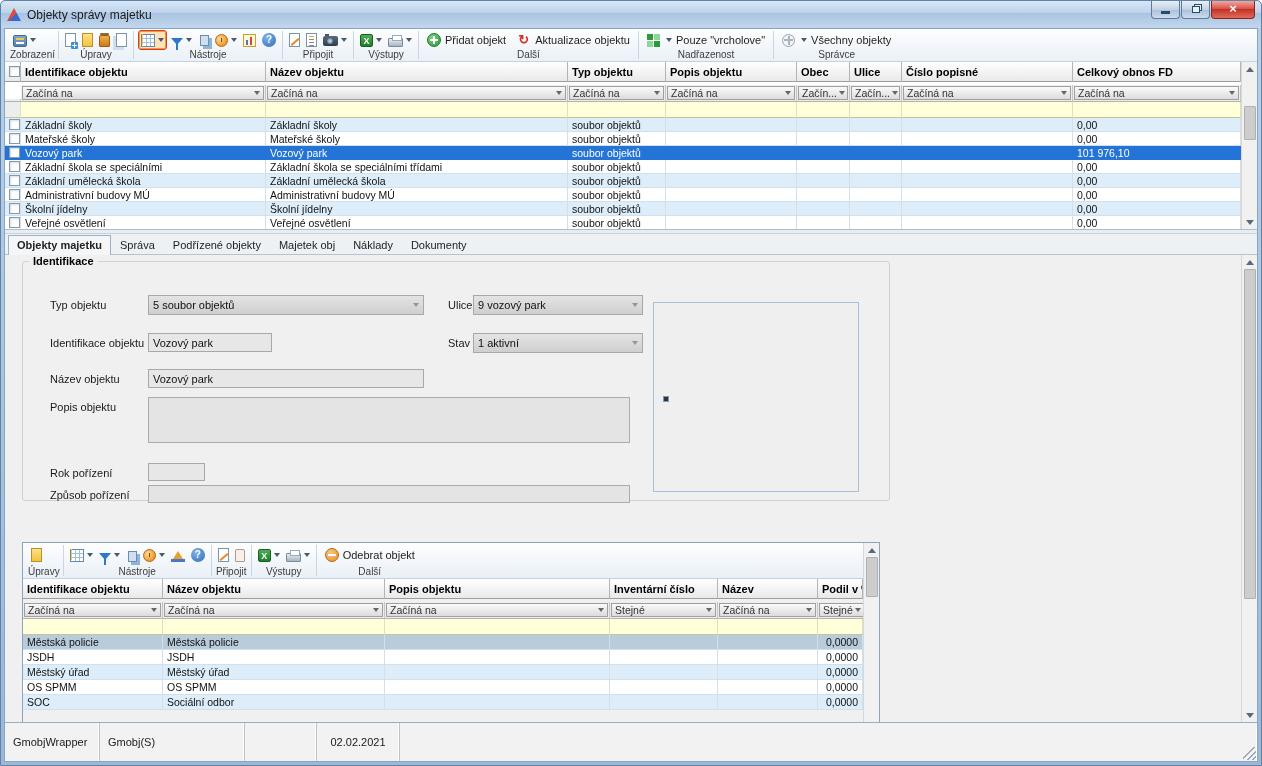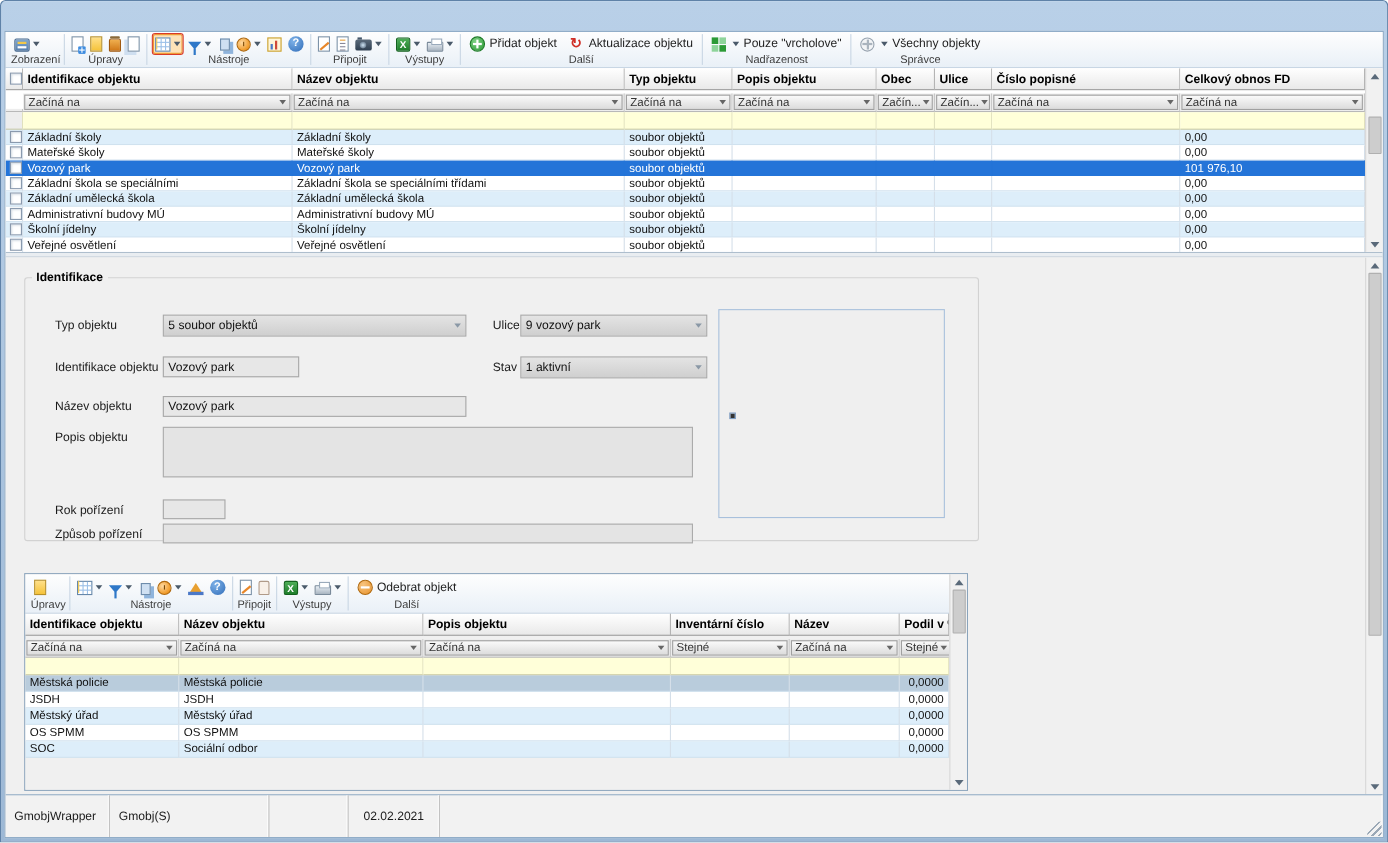--- a/index.html
+++ b/index.html
@@ -105,21 +105,21 @@
   .sa-up::before { content:""; width:0; height:0; border-left:4px solid transparent; border-right:4px solid transparent; border-bottom:5px solid #5a6a7a; }
   .sa-dn::before { content:""; width:0; height:0; border-left:4px solid transparent; border-right:4px solid transparent; border-top:5px solid #5a6a7a; }
   .track { flex:1; width:16px; }
   .thumb { width:12px; flex:none; background:#cdcdcd; border:1px solid #b0b0b0; border-radius:1px; }
   
   .splitter { height:4px; flex:none; background:#e9edf1; border-bottom:1px solid #c8d2dc; }
   .tabs { height:21px; flex:none; display:flex; align-items:flex-end; background:#eef1f4; padding-left:3px; border-bottom:1px solid #b6c2ce; }
   .tab { font-size:11px; color:#222; padding:3px 8px; border:1px solid transparent; border-bottom:none; white-space:nowrap; }
   .tab.active { background:#f4f6f8; border-color:#9fb2c4; font-weight:bold; margin-bottom:-1px; padding-bottom:4px; }
   .content { flex:1; position:relative; background:#f0f0f0; overflow:hidden; }
-  .gbox { position:absolute; left:17px; top:12px; width:868px; height:246px; border:1px solid #d2d2d2; border-radius:3px; }
+  .gbox { position:absolute; left:17px; top:0; width:868px; height:246px; border:1px solid #d2d2d2; border-radius:3px; }
   .gbox legend { font-size:11px; font-weight:bold; margin-left:6px; padding:0 4px; }
   .flabel { position:absolute; font-size:11px; color:#1a1a1a; white-space:nowrap; }
   .combo,.tbox { position:absolute; height:20px; border:1px solid #a8a8a8; font-size:11px; color:#111; display:flex; align-items:center; padding:0 4px; overflow:hidden; white-space:nowrap; }
   .combo { background:linear-gradient(#e4e4e4,#cfcfcf); justify-content:space-between; }
   .combo .dd { border-top-color:#8a98a6; }
   .tbox { background:#e7e7e7; height:19px; }
   .tarea { position:absolute; background:#e4e4e4; border:1px solid #ababab; }
   .imgbox { position:absolute; left:648px; top:47px; width:206px; height:190px; background:#efefef; border:1px solid #a8c0dc; }
   .imgbox .dot { position:absolute; left:10px; top:94px; width:4px; height:4px; background:#333; outline:1px solid #7a9ac0; }
   
@@ -133,20 +133,33 @@
   .statusbar { height:39px; flex:none; background:#f2f2f2; border-top:1px solid #96aec6; display:flex; align-items:stretch; position:relative; }
   .sb-cell { border-right:1px solid #c2c2c2; box-shadow:inset -1px 0 0 #fff; font-size:11px; color:#1a1a1a; display:flex; align-items:center; padding:0 8px; white-space:nowrap; overflow:hidden; }
   .sb1{width:95px}.sb2{width:145px}.sb3{width:72px}.sb4{width:83px;justify-content:center}.sb5{flex:1;border-right:none}
   .grip { position:absolute; right:1px; bottom:1px; width:13px; height:13px;
     background:linear-gradient(135deg,transparent 0 40%,#9aa8b6 40% 48%,transparent 48% 62%,#9aa8b6 62% 70%,transparent 70% 84%,#9aa8b6 84% 92%,transparent 92%); }
 </style>
 </head>
 <body>
 
 <div class="window">
+  <div class="titlebar">
+    <span class="appicon"></span>
+    <span class="title">Objekty správy majetku</span>
+    <div class="winbtns">
+      <div class="wb">
+          <span class="minbar"></span>
+        </div>
+      <div class="wb">
+          <span class="rsq"></span>
+        </div>
+      <div class="wb wb-close"></div>
+    </div>
+  </div>
 
   <div class="app">
 
     <div class="toolbar">
       <div class="tgroup">
         <div class="tg-icons">
           <span class="tool">
               <span class="i i-views"></span>
               <span class="caret"></span>
             </span>
@@ -451,20 +464,28 @@
       <div class="vscroll">
         <div class="sa sa-up"></div>
         <div class="thumb" style="height:34px;margin-top:30px"></div>
         <div class="track"></div>
         <div class="sa sa-dn"></div>
       </div>
     </div>
 
     <div class="splitter"></div>
 
+    <div class="tabs">
+      <div class="tab active">Objekty majetku</div>
+      <div class="tab">Správa</div>
+      <div class="tab">Podřízené objekty</div>
+      <div class="tab">Majetek obj</div>
+      <div class="tab">Náklady</div>
+      <div class="tab">Dokumenty</div>
+    </div>
 
     <div class="content">
       <fieldset class="gbox">
         <legend>Identifikace</legend>
         <span class="flabel" style="left:27px;top:32px">Typ objektu</span>
         <div class="combo" style="left:125px;top:28px;width:276px">
             <span>5  soubor objektů</span>
             <span class="dd"></span>
           </div>
         <span class="flabel" style="left:425px;top:32px">Ulice</span>

